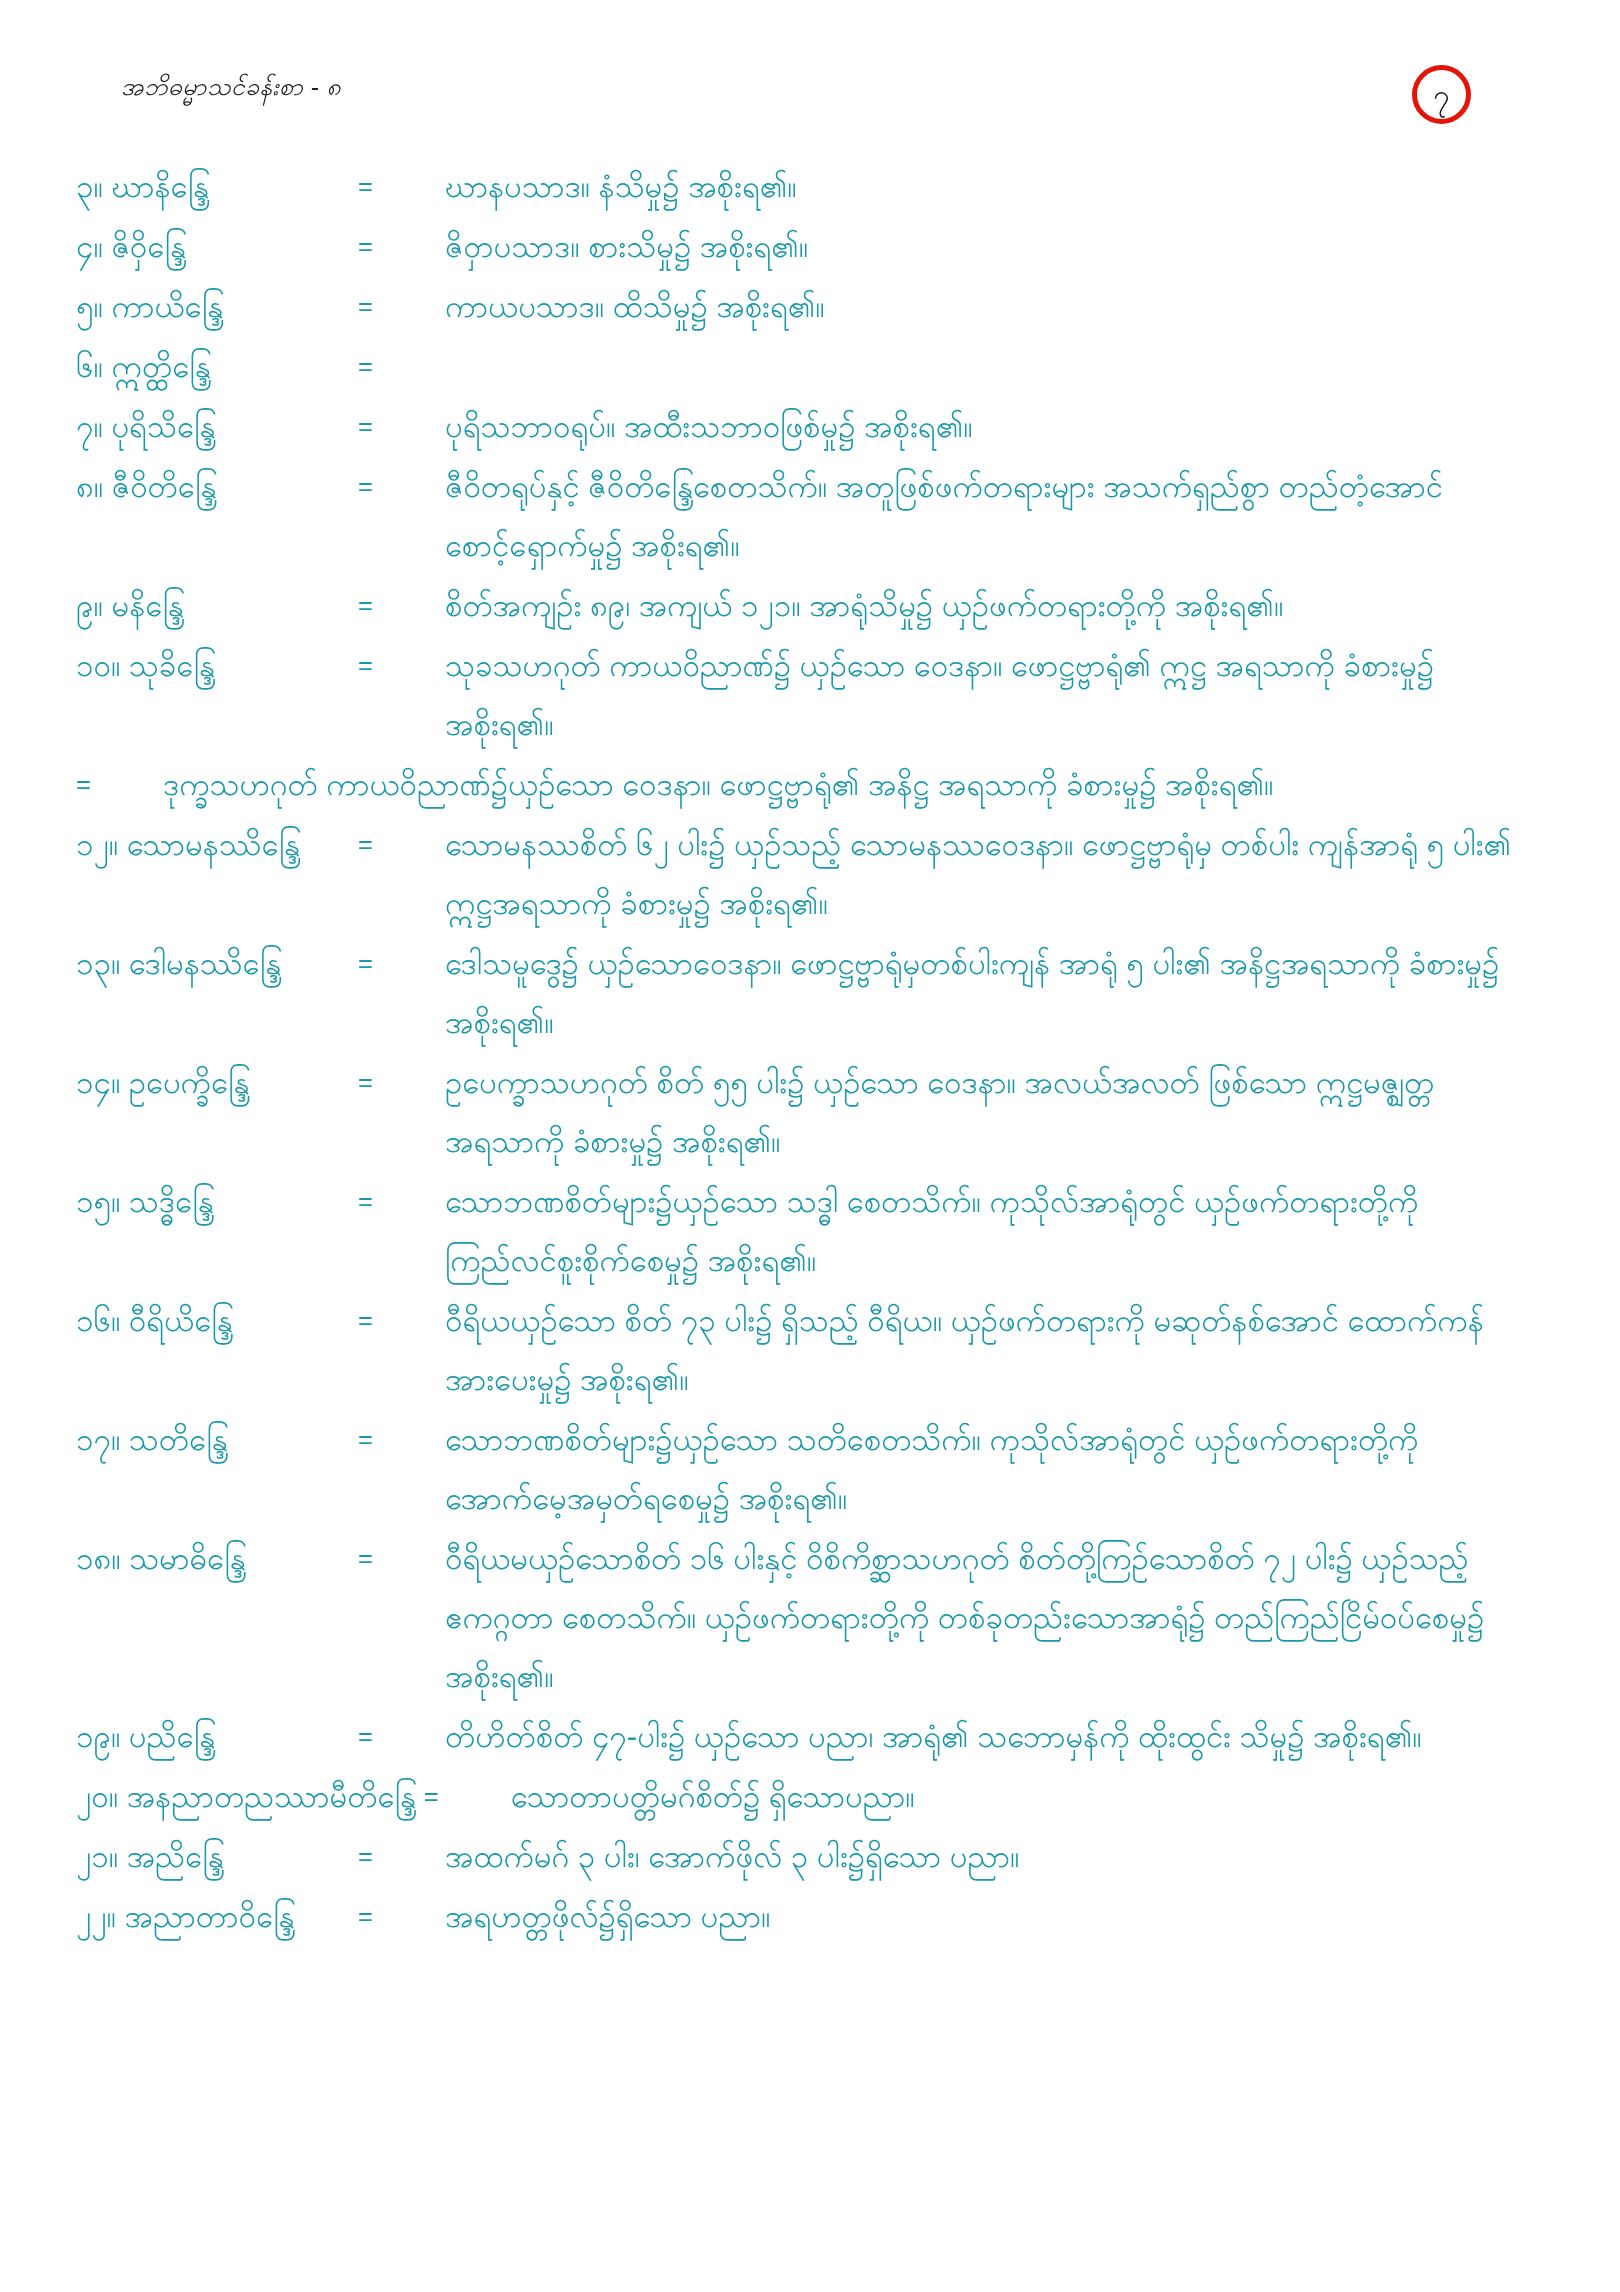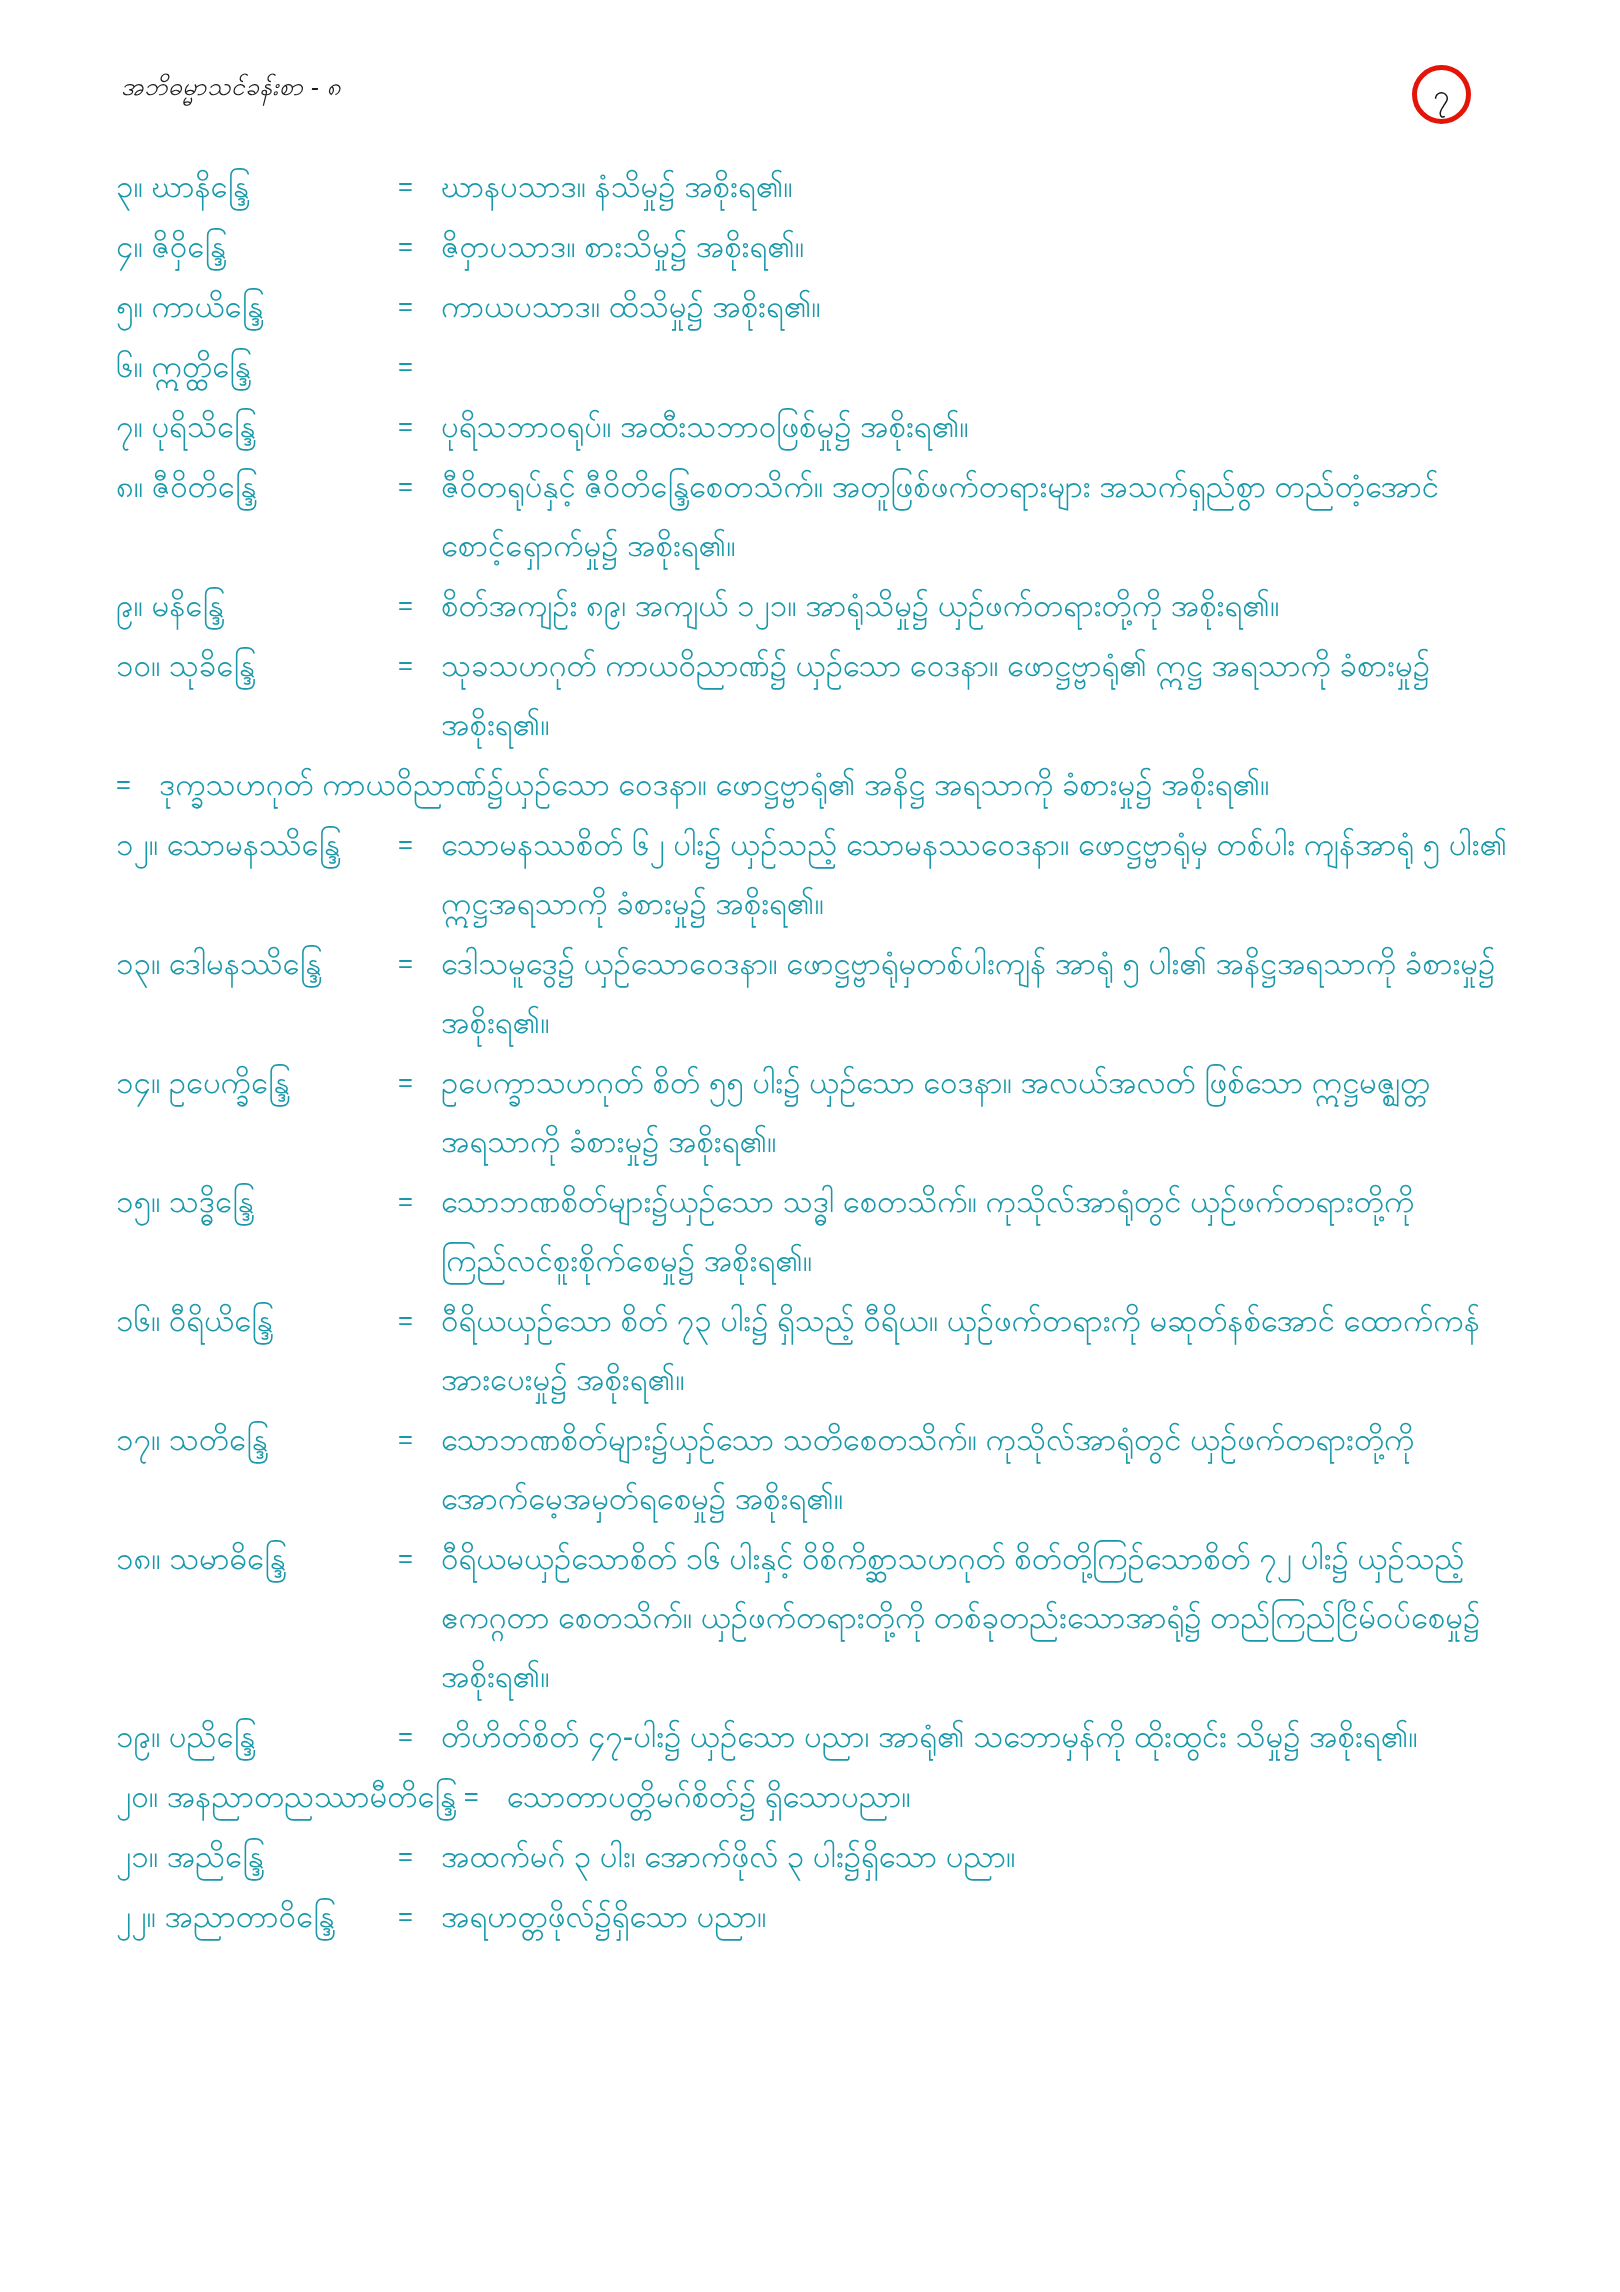--- a/index.html
+++ b/index.html
@@ -48,21 +48,21 @@
 
   .page-number {
     font-size: 29px;
     line-height: 1;
     color: var(--pagenum-color, #111111);
     transform: translateY(1px);
   }
 
   .list {
     margin-top: 33px;
-    padding: 0 106px 0 116px;
+    padding: 0 106px 0 76px;
   }
 
   .row {
     display: flex;
     align-items: flex-start;
     font-size: 31px;
     line-height: 59px;
     margin-bottom: 1px;
   }
 
@@ -75,20 +75,21 @@
 
   .cell-eq {
     flex: 0 0 auto;
     width: 43px;
     font-size: 25.5px;
     line-height: 59px;
   }
 
   .cell-def {
     flex: 1 1 auto;
+    margin-left: 44px;
   }
 </style>
 </head>
 <body>
 
 <div class="page" style="--body-color: #1898aa; --header-color: #1b1b1b; --circle-color: #e31508; --pagenum-color: #111111; background: rgb(255, 255, 255);">
 
   <div class="header-row">
     <div class="header-title">အဘိဓမ္မာသင်ခန်းစာ - ၈</div>
     <div class="page-number-circle">

